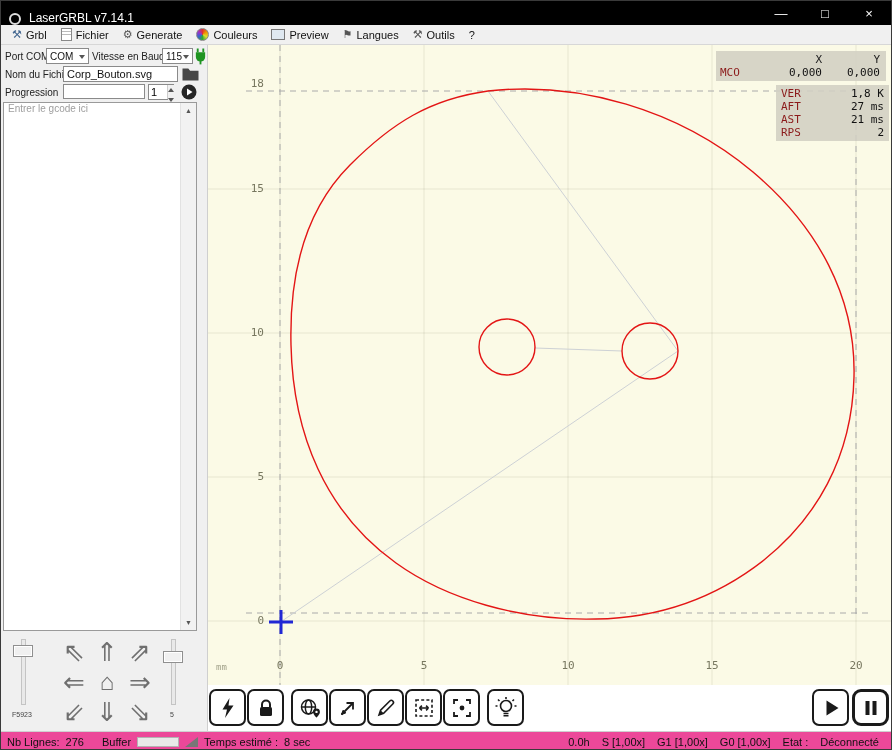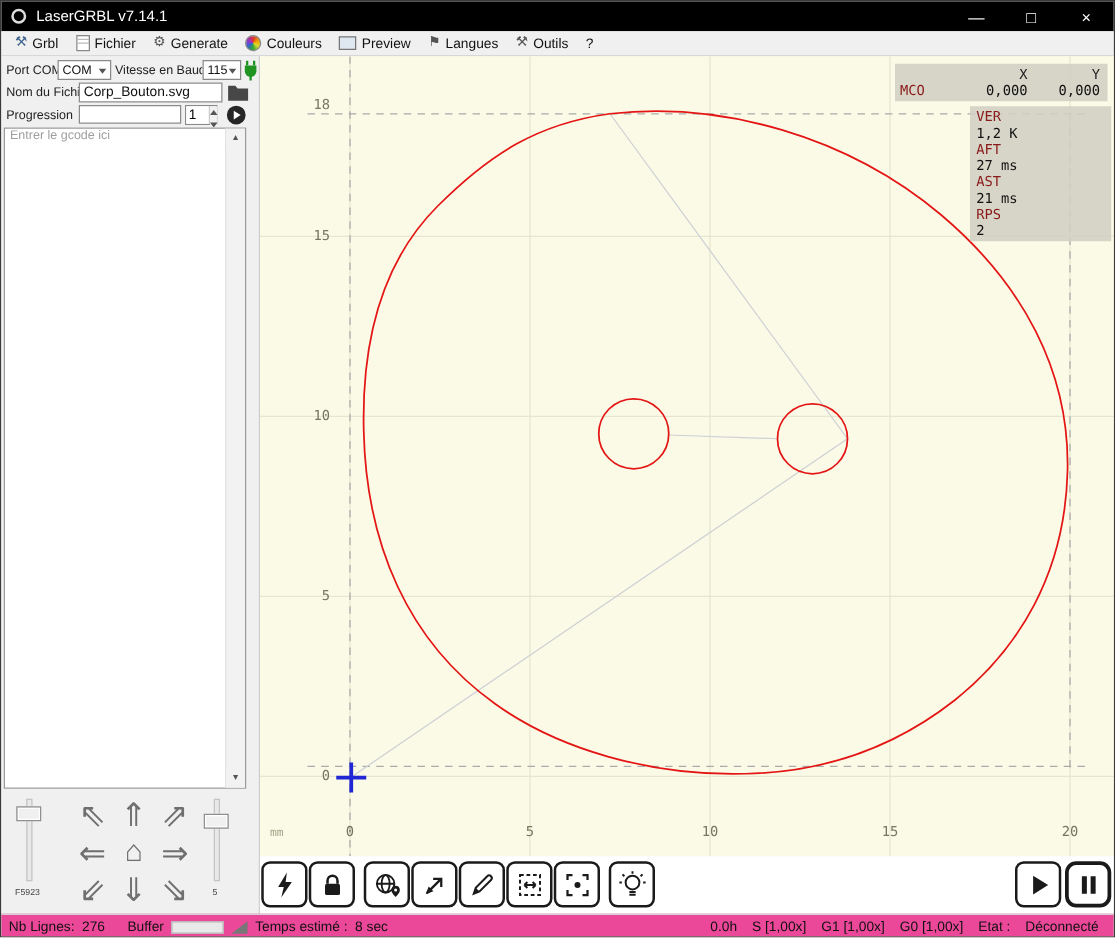--- a/index.html
+++ b/index.html
@@ -2,21 +2,21 @@
 <html><head>
 <meta charset="utf-8">
 <style>
   html,body{margin:0;padding:0;background:#fff;}
   #app{position:relative;width:892px;height:750px;background:#f0f0f0;
        font-family:"Liberation Sans",sans-serif;overflow:hidden;border:1px solid #3a3a3a;box-sizing:border-box;}
   .abs{position:absolute;}
 
   
   .titlebar{position:absolute;left:0;top:0;width:100%;height:24px;background:#000;color:#fff;
-            display:flex;align-items:center;}
+            display:flex;align-items:flex-end;}
   .appicon{width:12px;height:12px;margin:0 8px;border:2px solid #ddd;border-radius:50%;box-sizing:border-box;}
   .title{font-size:12px;}
   .wctl{margin-left:auto;display:flex;height:100%;}
   .wctl span{width:44px;height:100%;display:flex;align-items:center;justify-content:center;font-size:13px;color:#fff;}
 
   
   .menubar{position:absolute;left:0;top:24px;width:100%;height:20px;background:#f0f0f0;
            border-bottom:1px solid #d7d7d7;display:flex;align-items:center;padding-left:4px;box-sizing:border-box;}
   .mitem{display:flex;align-items:center;gap:4px;padding:2px 7px;font-size:11px;color:#111;white-space:nowrap;}
   .mico{font-size:11px;line-height:1;color:#555;}
@@ -64,21 +64,21 @@
   .yt{position:absolute;left:28px;width:28px;text-align:right;font:11px "DejaVu Sans Mono",monospace;color:#77775f;}
   .mmu{position:absolute;left:8px;top:617px;font:9px "DejaVu Sans Mono",monospace;color:#a2a28a;}
   .mco{position:absolute;left:508px;top:6px;width:170px;background:rgba(209,207,195,0.88);
        font:11px "DejaVu Sans Mono",monospace;padding:2px 4px;box-sizing:border-box;}
   .mrow{display:flex;}
   .mlab{width:44px;color:#8b1a1a;}
   .mrow.h .mv{color:#222;}
   .mv{width:58px;text-align:right;color:#111;}
   .perf{position:absolute;left:568px;top:40px;width:113px;background:rgba(209,207,195,0.88);
         font:11px "DejaVu Sans Mono",monospace;padding:2px 5px;box-sizing:border-box;}
-  .prow{display:flex;justify-content:space-between;flex-direction:column;}
+  .prow{display:flex;justify-content:space-between;}
   .pk{color:#8b1a1a;}
   .pv{color:#111;}
 
   
   .toolbar{position:absolute;left:207px;top:684px;width:685px;height:46px;background:#ffffff;}
   .tbtn{position:absolute;top:4px;width:37px;height:37px;background:#fff;border:2px solid #1a1a1a;border-radius:7px;
         display:flex;align-items:center;justify-content:center;padding:0;box-sizing:border-box;}
   .tbtn.pauseb{border-width:3px;border-radius:9px;}
 
   
@@ -245,21 +245,21 @@
       <div class="mrow">
         <span class="mlab">MCO</span>
         <span class="mv">0,000</span>
         <span class="mv">0,000</span>
       </div>
     </div>
 
     <div class="perf">
       <div class="prow">
           <span class="pk">VER</span>
-          <span class="pv">1,2 K</span>
+          <span class="pv">1,8 K</span>
         </div>
       <div class="prow">
           <span class="pk">AFT</span>
           <span class="pv">27 ms</span>
         </div>
       <div class="prow">
           <span class="pk">AST</span>
           <span class="pv">21 ms</span>
         </div>
       <div class="prow">

